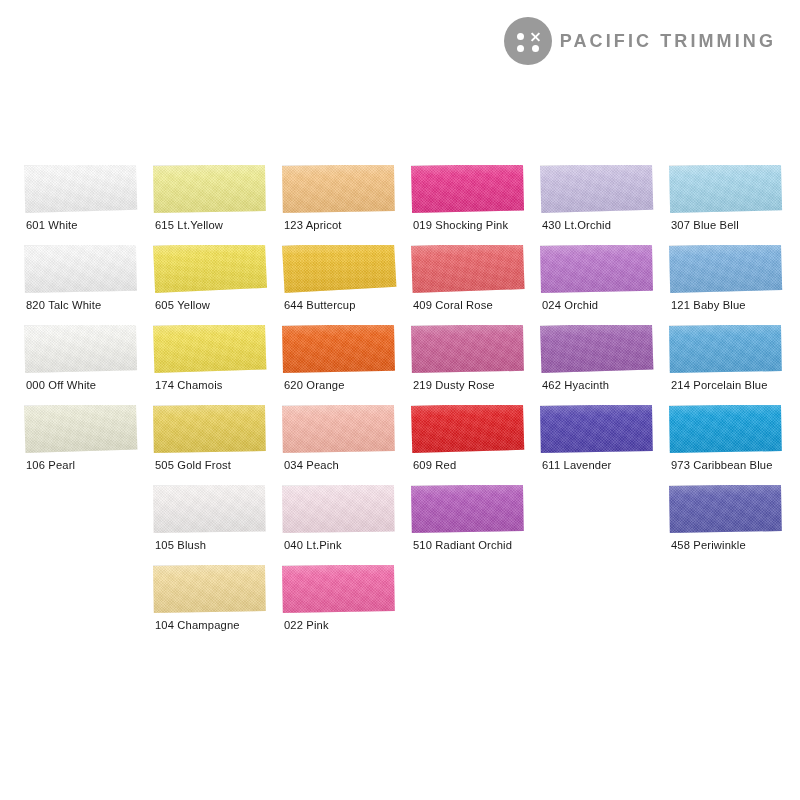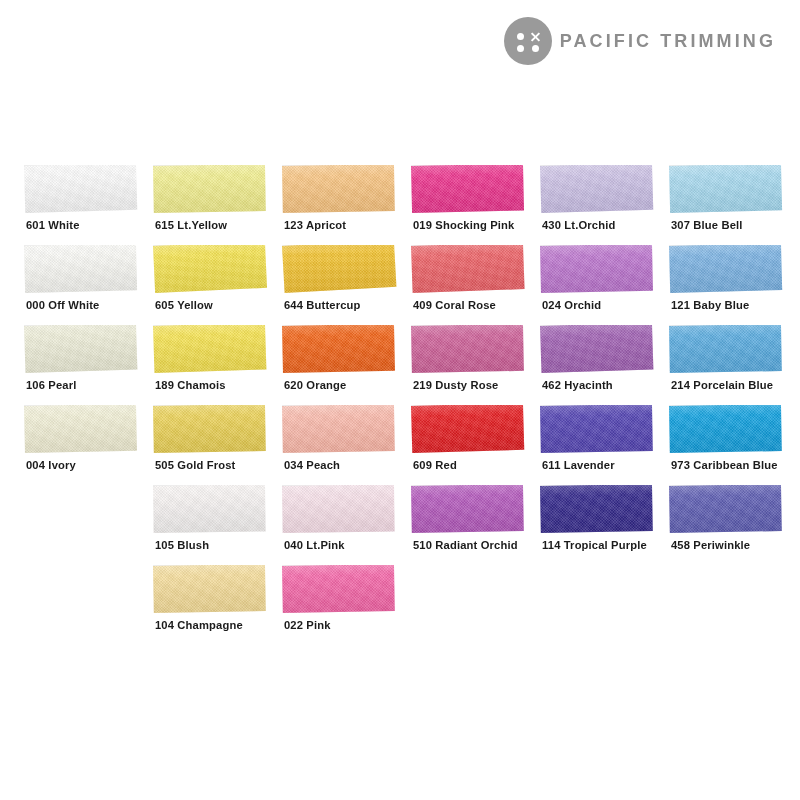--- a/index.html
+++ b/index.html
@@ -80,21 +80,20 @@
   }
 
   
   .grid {
     position: absolute;
     left: 18px;
     top: 165px;
     width: 775px;
     display: flex;
     gap: 0px;
-    font-weight: bold;
   }
   .column {
     width: 129px;
     flex: 0 0 129px;
     display: flex;
     flex-direction: column;
   }
 
   .swatch {
     position: relative;
@@ -174,44 +173,44 @@
           <div class="edge"></div>
           <div class="ribbon" style="transform: rotate(-1.6deg); background: linear-gradient(175deg, rgb(251, 251, 251) 0%, rgb(244, 244, 244) 100%);">
             <div class="fab"></div>
             <div class="shade"></div>
           </div>
           <div class="label">601 White</div>
         </div>
         <div class="swatch">
           <div class="card"></div>
           <div class="edge"></div>
+          <div class="ribbon" style="transform: rotate(-1.1deg); background: linear-gradient(175deg, rgb(250, 250, 250) 0%, rgb(242, 242, 242) 100%);">
+            <div class="fab"></div>
+            <div class="shade"></div>
+          </div>
+          <div class="label">820 Talc White</div>
+        </div>
+        <div class="swatch">
+          <div class="card"></div>
+          <div class="edge"></div>
           <div class="ribbon" style="transform: rotate(-1.4deg); background: linear-gradient(175deg, rgb(250, 250, 247) 0%, rgb(241, 241, 236) 100%);">
             <div class="fab"></div>
             <div class="shade"></div>
           </div>
           <div class="label">000 Off White</div>
         </div>
         <div class="swatch">
           <div class="card"></div>
           <div class="edge"></div>
           <div class="ribbon" style="transform: rotate(-1.8deg); background: linear-gradient(175deg, rgb(238, 238, 219) 0%, rgb(230, 230, 208) 100%);">
             <div class="fab"></div>
             <div class="shade"></div>
           </div>
           <div class="label">106 Pearl</div>
         </div>
-        <div class="swatch">
-          <div class="card"></div>
-          <div class="edge"></div>
-          <div class="ribbon" style="transform: rotate(-1.2deg); background: linear-gradient(175deg, rgb(242, 240, 217) 0%, rgb(235, 232, 205) 100%);">
-            <div class="fab"></div>
-            <div class="shade"></div>
-          </div>
-          <div class="label">004 Ivory</div>
-        </div>
       </div>
       <div class="column">
         <div class="swatch">
           <div class="card"></div>
           <div class="edge"></div>
           <div class="ribbon" style="transform: rotate(-1deg); background: linear-gradient(175deg, rgb(242, 239, 153) 0%, rgb(236, 232, 132) 100%);">
             <div class="fab"></div>
             <div class="shade"></div>
           </div>
           <div class="label">615 Lt.Yellow</div>
@@ -225,21 +224,21 @@
           </div>
           <div class="label">605 Yellow</div>
         </div>
         <div class="swatch">
           <div class="card"></div>
           <div class="edge"></div>
           <div class="ribbon" style="transform: rotate(-1.8deg); background: linear-gradient(175deg, rgb(245, 228, 93) 0%, rgb(240, 219, 70) 100%);">
             <div class="fab"></div>
             <div class="shade"></div>
           </div>
-          <div class="label">189 Chamois</div>
+          <div class="label">174 Chamois</div>
         </div>
         <div class="swatch">
           <div class="card"></div>
           <div class="edge"></div>
           <div class="ribbon" style="transform: rotate(-1deg); background: linear-gradient(175deg, rgb(236, 213, 99) 0%, rgb(228, 201, 75) 100%);">
             <div class="fab"></div>
             <div class="shade"></div>
           </div>
           <div class="label">505 Gold Frost</div>
         </div>
@@ -395,29 +394,20 @@
         </div>
         <div class="swatch">
           <div class="card"></div>
           <div class="edge"></div>
           <div class="ribbon" style="transform: rotate(-1deg); background: linear-gradient(175deg, rgb(90, 75, 181) 0%, rgb(78, 63, 174) 100%);">
             <div class="fab"></div>
             <div class="shade"></div>
           </div>
           <div class="label">611 Lavender</div>
         </div>
-        <div class="swatch">
-          <div class="card"></div>
-          <div class="edge"></div>
-          <div class="ribbon" style="transform: rotate(-1deg); background: linear-gradient(175deg, rgb(58, 47, 143) 0%, rgb(49, 38, 135) 100%);">
-            <div class="fab"></div>
-            <div class="shade"></div>
-          </div>
-          <div class="label">114 Tropical Purple</div>
-        </div>
       </div>
       <div class="column">
         <div class="swatch">
           <div class="card"></div>
           <div class="edge"></div>
           <div class="ribbon" style="transform: rotate(-1.4deg); background: linear-gradient(175deg, rgb(175, 220, 239) 0%, rgb(157, 211, 234) 100%);">
             <div class="fab"></div>
             <div class="shade"></div>
           </div>
           <div class="label">307 Blue Bell</div>

